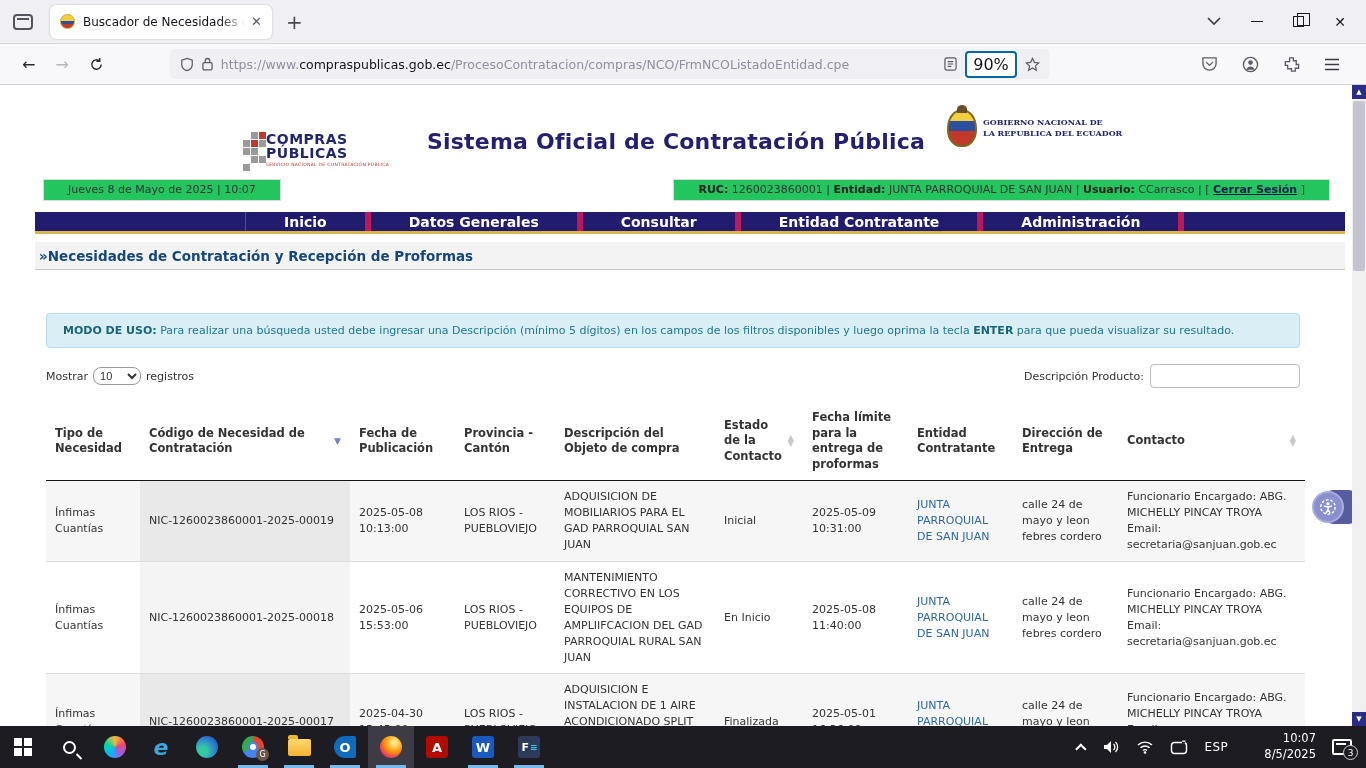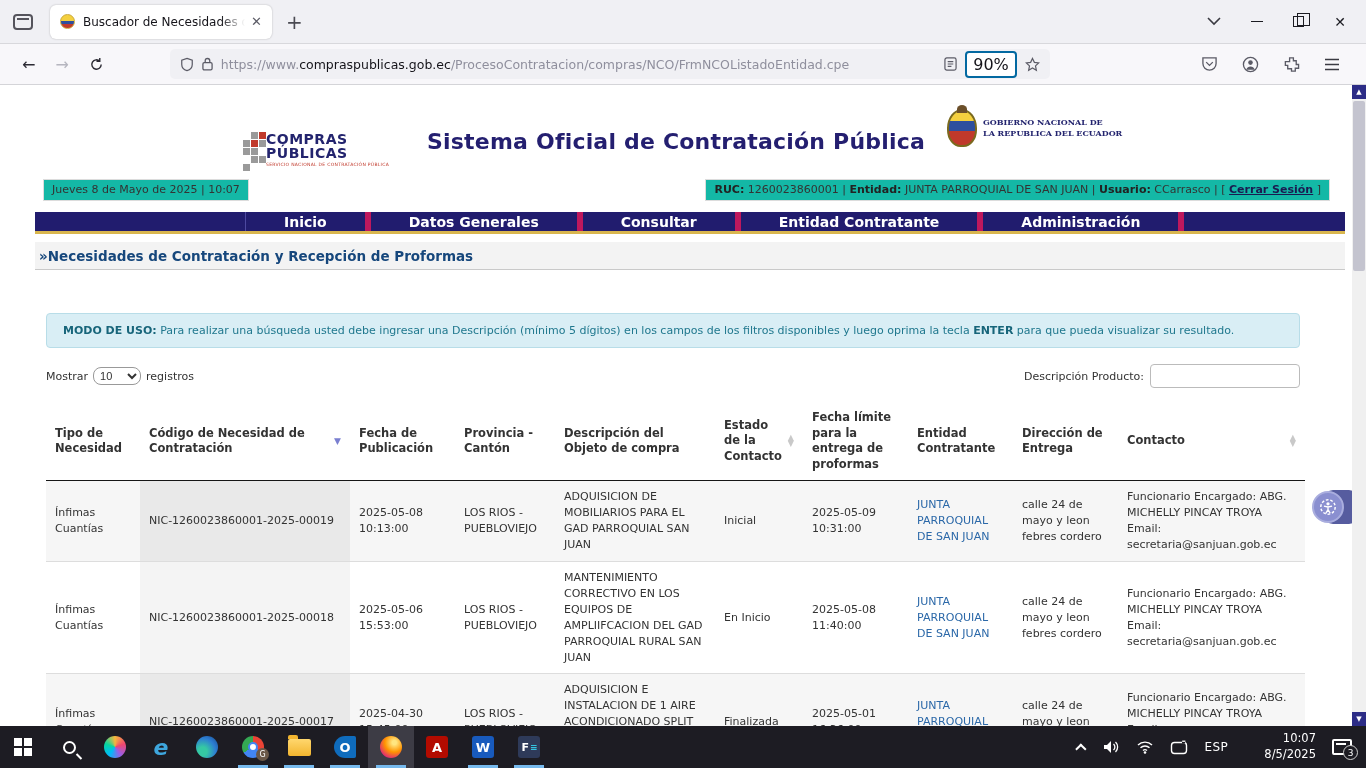--- a/index.html
+++ b/index.html
@@ -51,22 +51,22 @@
   .cp-text .tag { font-size:4.5px; color:#c0392b; margin-top:3px; letter-spacing:.3px; }
   .site-title { position:absolute; left:0; right:0; top:44px; text-align:center;
     font-size:22px; font-weight:bold; color:#241f70; letter-spacing:.2px; }
   .gov { position:absolute; left:947px; top:24px; display:flex; align-items:center; gap:6px; }
   .crest { width:30px; height:38px; border-radius:50% 50% 45% 45%;
     background:linear-gradient(180deg,#f4d03f 30%,#2e4f9e 30%,#2e4f9e 60%,#c0392b 60%); border:2px solid #7a6a1e; position:relative; }
   .crest::before { content:""; position:absolute; top:-6px; left:8px; width:10px; height:8px; background:#6b4f2a; border-radius:50% 50% 0 0; }
   .gov-text { font-size:8px; font-weight:bold; color:#23246e; line-height:1.35; font-family:"DejaVu Serif","Liberation Serif",serif; }
 
   .statusrow { position:relative; height:22px; margin:0 22px 0 43px; display:flex; justify-content:space-between; }
-  .datebox, .userbox { background:#14b8a6; border:1px solid #dcdcdc; font-size:11px; color:#333;
-    padding:3px 8px; white-space:nowrap; }
+  .datebox, .userbox { background:#22c55e; border:1px solid #dcdcdc; font-size:11px; color:#333;
+    padding:3px 24px; white-space:nowrap; }
   .userbox b { color:#222; }
   .userbox .logout { font-weight:bold; text-decoration:underline; color:#1a1a50; }
 
   .mainnav { margin:11px 0 0 35px; width:1310px; height:19px; background:#211c6e;
     display:flex; align-items:stretch; padding-left:210px; }
   .mainnav .item { color:#fff; font-size:14px; font-weight:bold; display:flex; align-items:center;
     padding:0 38px; border-right:6px solid #be185d; white-space:nowrap; }
   .mainnav .item:first-child { border-left:1px solid #4d49a0; }
   .goldline { margin-left:35px; width:1310px; height:3px; background:#d9b64e; }
 

